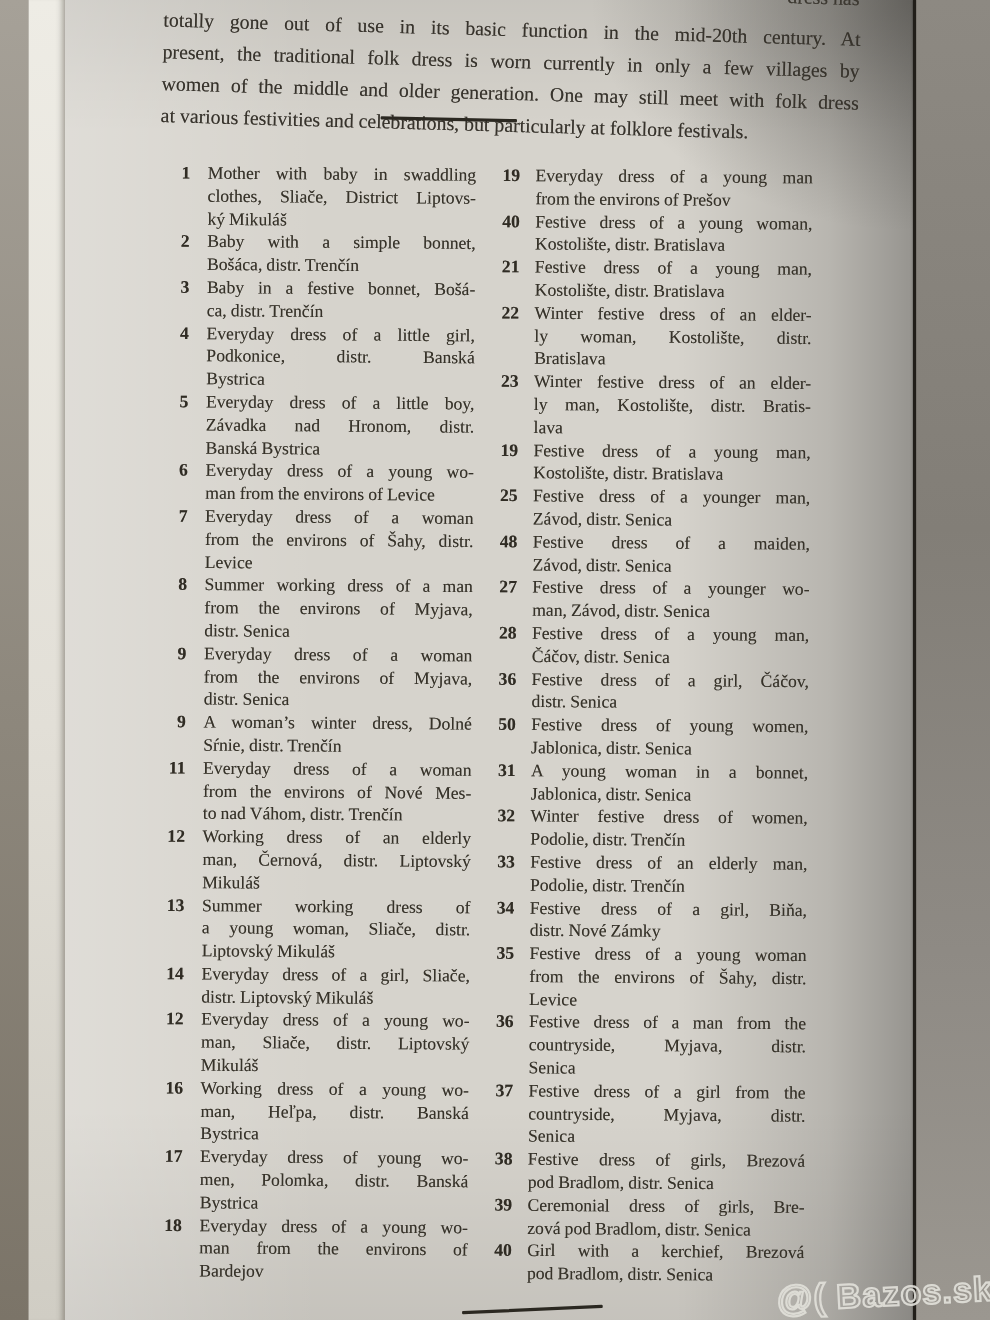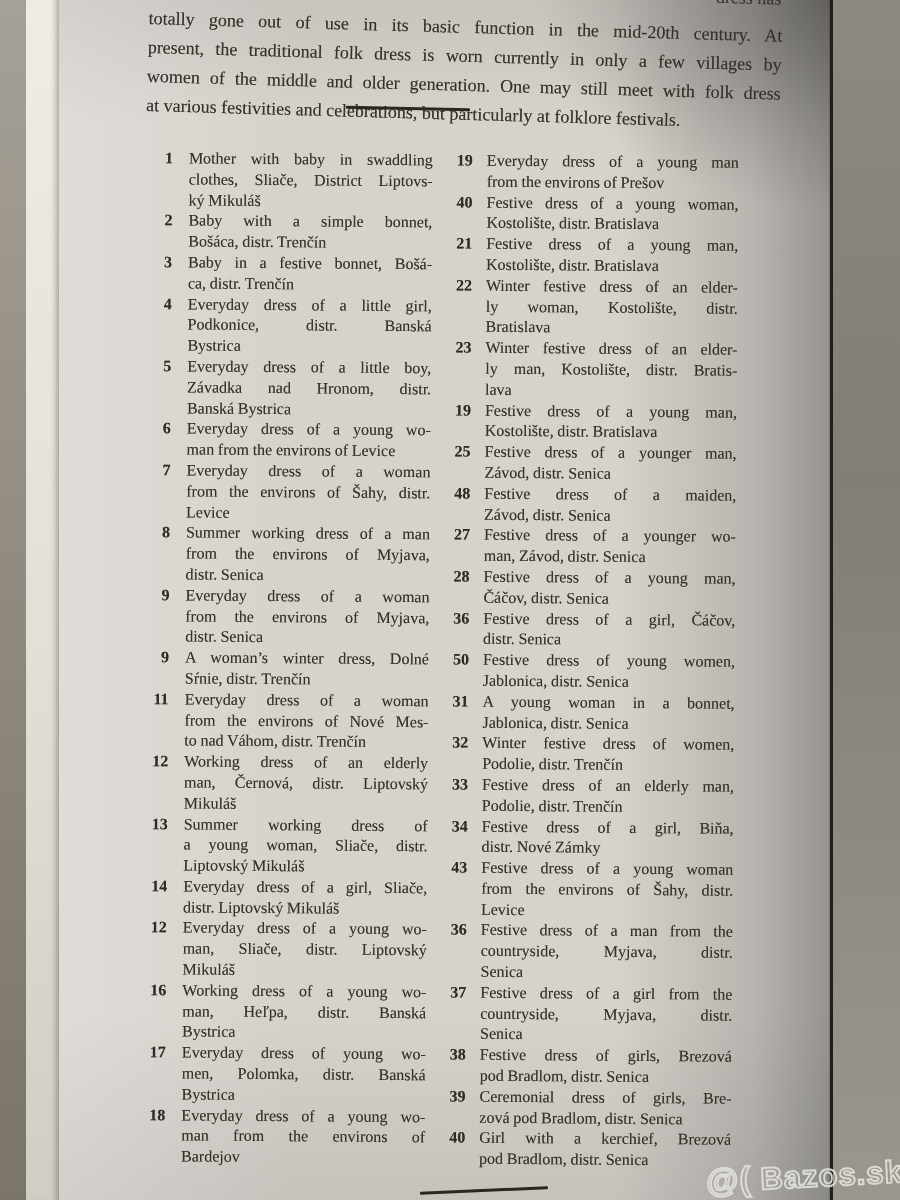--- a/index.html
+++ b/index.html
@@ -333,21 +333,21 @@
             </div>
           </div>
           <div class="item">
             <div class="num">34</div>
             <div class="lines">
               <div class="tline">Festive dress of a girl, Biňa,</div>
               <div class="tline last">distr. Nové Zámky</div>
             </div>
           </div>
           <div class="item">
-            <div class="num">43</div>
+            <div class="num">35</div>
             <div class="lines">
               <div class="tline">Festive dress of a young woman</div>
               <div class="tline">from the environs of Šahy, distr.</div>
               <div class="tline last">Levice</div>
             </div>
           </div>
           <div class="item">
             <div class="num">36</div>
             <div class="lines">
               <div class="tline">Festive dress of a man from the</div>

